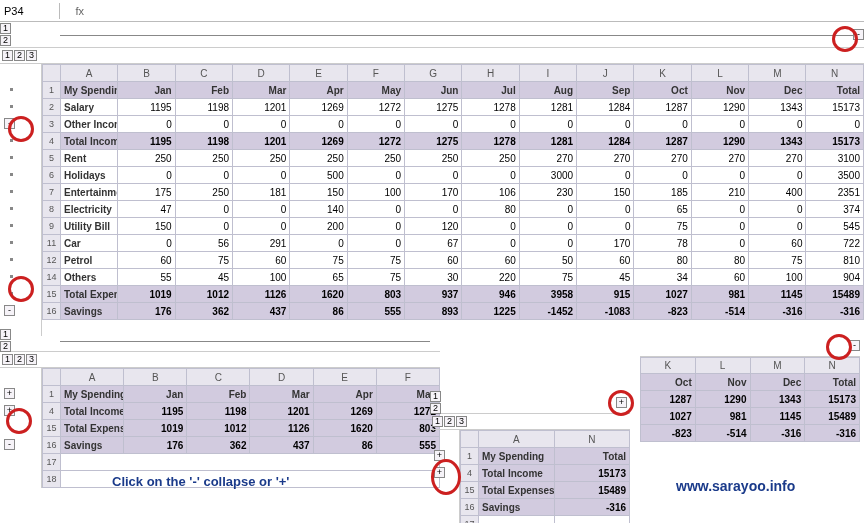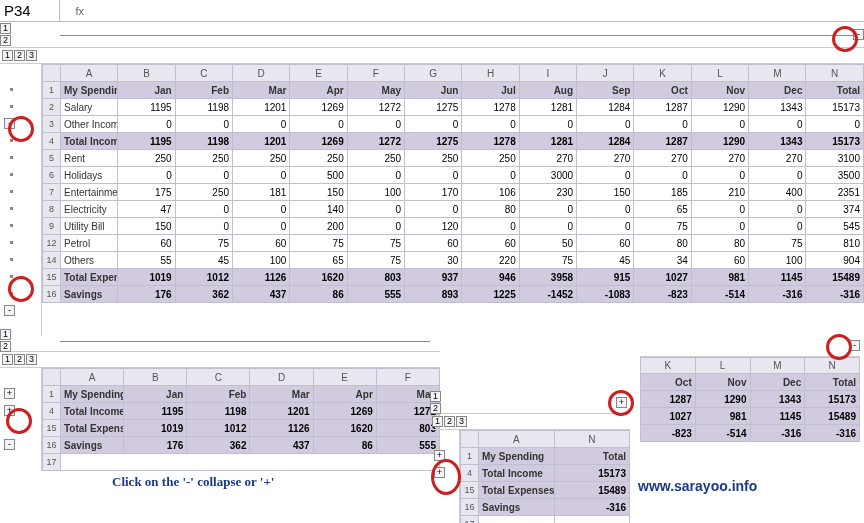--- a/index.html
+++ b/index.html
@@ -9,21 +9,21 @@
     font-size: 11px;
     background: #fff;
     color: #000;
     width: 864px;
     height: 523px;
     overflow: hidden;
     position: relative;
   }
   
   .fbar { display:flex; height:22px; border-bottom:1px solid #bbb; align-items:center; }
-  .fbar .name { width:60px; padding:2px 4px; border-right:1px solid #bbb; font-size:15px; }
+  .fbar .name { width:60px; padding:2px 4px; border-right:1px solid #bbb; font-size:11px; }
   .fbar .fx { width:24px; text-align:right; color:#666; }
   .fbar .input { flex:1; padding:2px 4px; }
 
   
   .col-outline { display:flex; height:26px; align-items:center; border-bottom:1px solid #ccc; position:relative; }
   .col-outline .nums { width:60px; display:flex; gap:1px; justify-content:center; }
   .ob { width:11px; height:11px; border:1px solid #888; font-size:9px; line-height:9px; text-align:center; background:#f6f3f8; }
   .col-outline .bar { flex:1; position:relative; height:18px; }
   .col-outline .line { position:absolute; top:9px; left:0; right:10px; border-top:1px solid #888; }
   .col-outline .minus { position:absolute; right:0; top:3px; }
@@ -37,33 +37,33 @@
   .sheet-area { display:flex; }
   .outline-col { width:42px; display:flex; flex-direction:column; border-right:1px solid #ccc; position:relative; }
   .outline-cell { height:17px; display:flex; align-items:center; justify-content:flex-start; gap:2px; padding-left:4px; }
   .outline-cell .dot { width:3px; height:3px; background:#888; margin-left:6px; }
 
   .grid { flex:1; position:relative; }
   table { border-collapse:collapse; width:100%; table-layout:fixed; }
   th, td { border:1px solid #bfbfcf; height:17px; padding:0 3px; white-space:nowrap; overflow:hidden; font-size:10px; }
   th.rh { width:18px; background:#e8e6ee; text-align:center; font-weight:normal; color:#555; font-size:9px;}
   th.ch { background:#e8e6ee; text-align:center; font-weight:normal; color:#555; height:16px; font-size:10px;}
-  td.label { text-align:left; font-weight:normal; color:#333; }
+  td.label { text-align:left; font-weight:bold; color:#333; }
   td.header { background:#d2cbdf; font-weight:bold; color:#333;}
   td.header.r { text-align:right; }
   td.num { text-align:right; }
   td.fill { background:#d2cbdf; }
   td.fill.b { font-weight:bold; }
 
   .section2 { position:absolute; top:330px; left:0; width:440px; }
   .section3 { position:absolute; top:392px; left:430px; width:200px; }
   .section4 { position:absolute; top:335px; left:640px; width:220px; }
 
-  .instruction { position:absolute; top:474px; left:112px; color:#1a3a8a; font-weight:bold; font-size:13px; line-height:16px;font-family:Liberation Serif, serif; }
-  .url { position:absolute; top:478px; left:638px; color:#1a3a8a; font-weight:bold; font-size:14px; }
+  .instruction { position:absolute; top:474px; left:112px; color:#1a3a8a; font-weight:bold; font-size:13px; line-height:16px; }
+  .url { position:absolute; top:478px; left:676px; color:#1a3a8a; font-weight:bold; font-size:14px; }
 </style>
 </head>
 <body>
 
 <div class="fbar">
   <div class="name">P34</div>
   <div class="fx">fx</div>
   <div class="input"></div>
 </div>
 
@@ -301,20 +301,37 @@
             <td class="num">120</td>
             <td class="num">0</td>
             <td class="num">0</td>
             <td class="num">0</td>
             <td class="num">75</td>
             <td class="num">0</td>
             <td class="num">0</td>
             <td class="num">545</td>
           </tr>
           <tr>
+            <th class="rh">11</th>
+            <td class="label">Car</td>
+            <td class="num">0</td>
+            <td class="num">56</td>
+            <td class="num">291</td>
+            <td class="num">0</td>
+            <td class="num">0</td>
+            <td class="num">67</td>
+            <td class="num">0</td>
+            <td class="num">0</td>
+            <td class="num">170</td>
+            <td class="num">78</td>
+            <td class="num">0</td>
+            <td class="num">60</td>
+            <td class="num">722</td>
+          </tr>
+          <tr>
             <th class="rh">12</th>
             <td class="label">Petrol</td>
             <td class="num">60</td>
             <td class="num">75</td>
             <td class="num">60</td>
             <td class="num">75</td>
             <td class="num">75</td>
             <td class="num">60</td>
             <td class="num">60</td>
             <td class="num">50</td>
@@ -457,20 +474,24 @@
               <th class="rh">16</th>
               <td class="label fill b">Savings</td>
               <td class="num fill b">176</td>
               <td class="num fill b">362</td>
               <td class="num fill b">437</td>
               <td class="num fill b">86</td>
               <td class="num fill b">555</td>
             </tr>
             <tr>
               <th class="rh">17</th>
+              <td colspan="6"></td>
+            </tr>
+            <tr>
+              <th class="rh">18</th>
               <td colspan="6"></td>
             </tr>
           </tbody>
         </table>
     </div>
   </div>
 </div>
 <div class="circle" style="top:408px; left:6px;"></div>
 
 <div class="section3">

